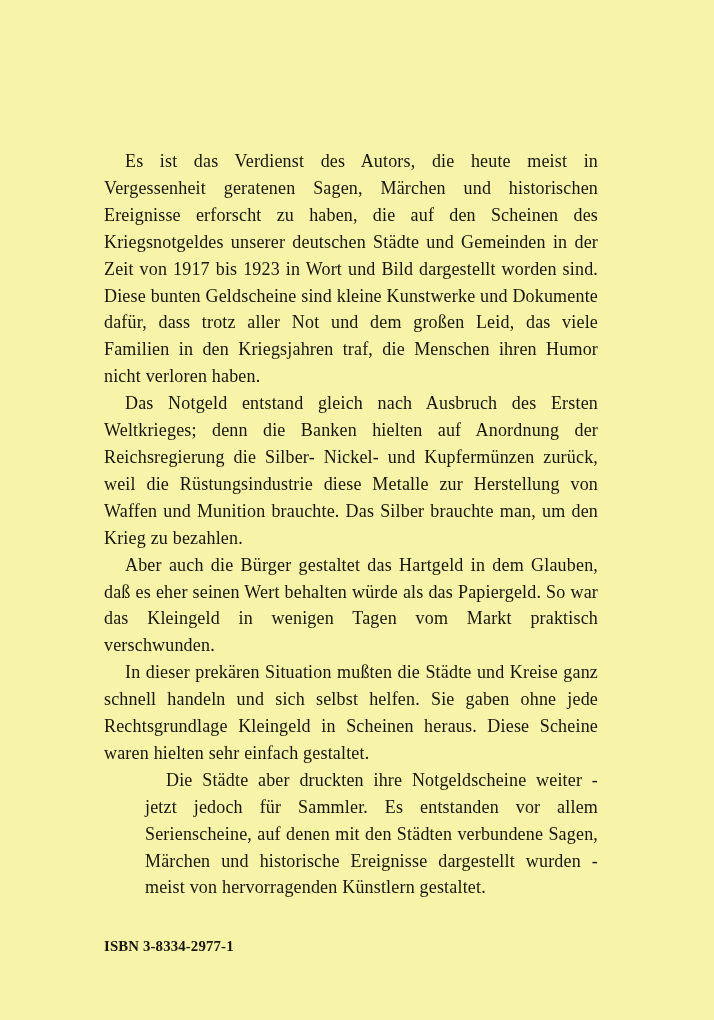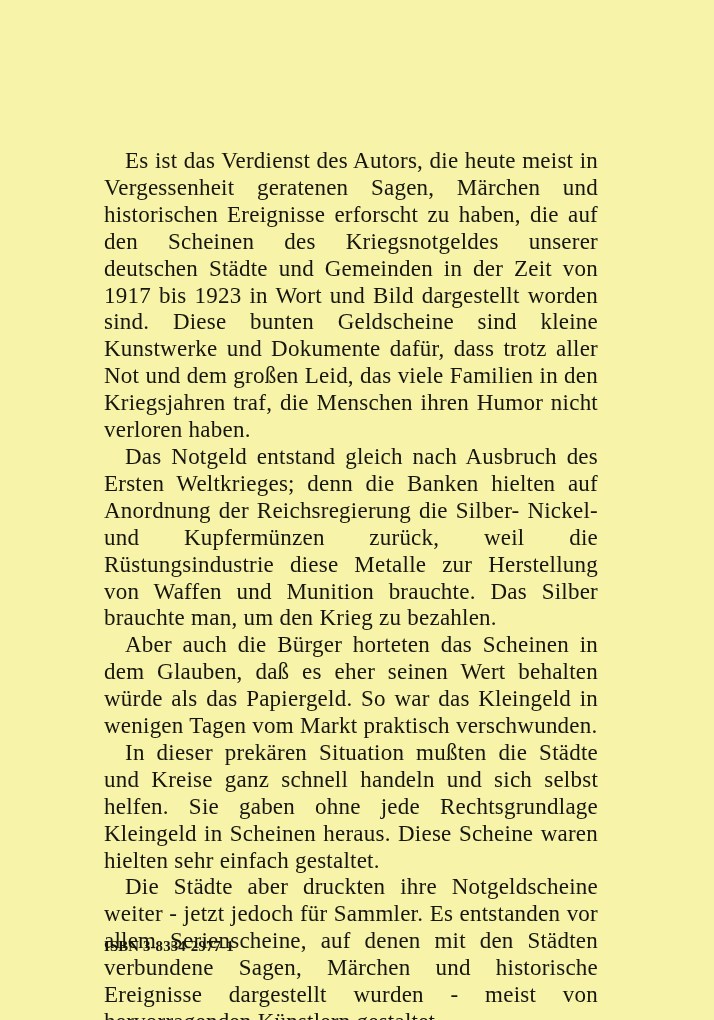--- a/index.html
+++ b/index.html
@@ -27,30 +27,31 @@
     left: 104px;
     top: 148px;
     width: 494px;
   }
 
   .blurb p {
     margin: 0;
     text-align: justify;
     text-justify: inter-word;
     text-indent: 21px;
-    font-size: 23px;
+    font-size: 18px;
     line-height: 26.9px;
     color: #16160e;
     letter-spacing: 0.01em;
     word-spacing: 0.005em;
     -webkit-font-smoothing: antialiased;
   }
 
   .blurb p:last-child {
     text-align-last: left;
+    margin-left: 41px;
   }
 
   .isbn {
     position: absolute;
     left: 104px;
     top: 938px;
     font-size: 14.8px;
     font-weight: bold;
     color: #16160e;
     letter-spacing: 0.01em;
@@ -59,20 +60,20 @@
   }
 </style>
 </head>
 <body>
 
 <div class="page">
 
   <div class="blurb">
     <p>Es ist das Verdienst des Autors, die heute meist in Vergessenheit geratenen Sagen, Märchen und historischen Ereignisse erforscht zu haben, die auf den Scheinen des Kriegsnotgeldes unserer deutschen Städte und Gemeinden in der Zeit von 1917 bis 1923 in Wort und Bild dargestellt worden sind. Diese bunten Geldscheine sind kleine Kunstwerke und Dokumente dafür, dass trotz aller Not und dem großen Leid, das viele Familien in den Kriegsjahren traf, die Menschen ihren Humor nicht verloren haben.</p>
     <p>Das Notgeld entstand gleich nach Ausbruch des Ersten Weltkrieges; denn die Banken hielten auf Anordnung der Reichsregierung die Silber- Nickel- und Kupfermünzen zurück, weil die Rüstungsindustrie diese Metalle zur Herstellung von Waffen und Munition brauchte. Das Silber brauchte man, um den Krieg zu bezahlen.</p>
-    <p>Aber auch die Bürger horteten das Scheinen in dem Glauben, daß es eher seinen Wert behalten würde als das Papiergeld. So war das Kleingeld in wenigen Tagen vom Markt praktisch verschwunden.</p>
+    <p>Aber auch die Bürger gestaltet das Hartgeld in dem Glauben, daß es eher seinen Wert behalten würde als das Papiergeld. So war das Kleingeld in wenigen Tagen vom Markt praktisch verschwunden.</p>
     <p>In dieser prekären Situation mußten die Städte und Kreise ganz schnell handeln und sich selbst helfen. Sie gaben ohne jede Rechtsgrundlage Kleingeld in Scheinen heraus. Diese Scheine waren hielten sehr einfach gestaltet.</p>
     <p>Die Städte aber druckten ihre Notgeldscheine weiter - jetzt jedoch für Sammler. Es entstanden vor allem Serienscheine, auf denen mit den Städten verbundene Sagen, Märchen und historische Ereignisse dargestellt wurden - meist von hervorragenden Künstlern gestaltet.</p>
   </div>
 
   <div class="isbn">ISBN 3-8334-2977-1</div>
 
 </div>
 
 </body></html>

